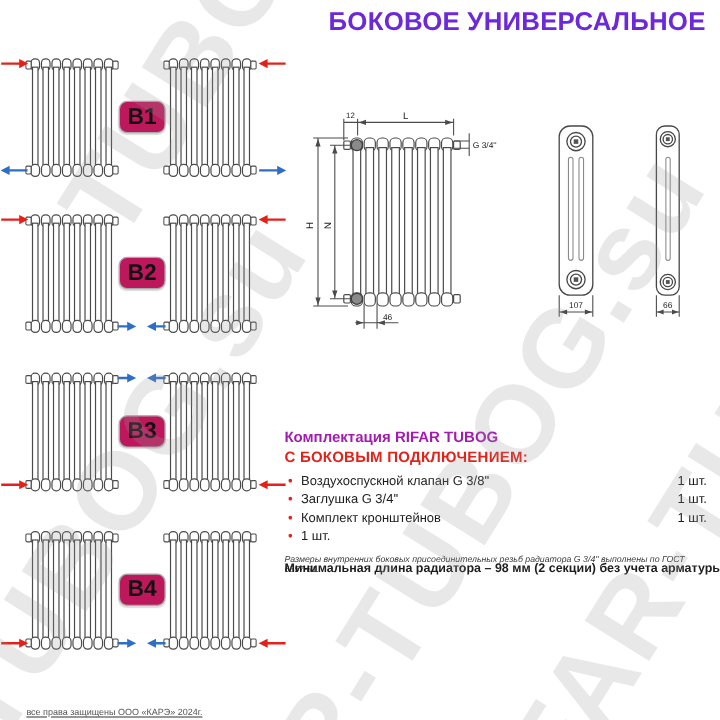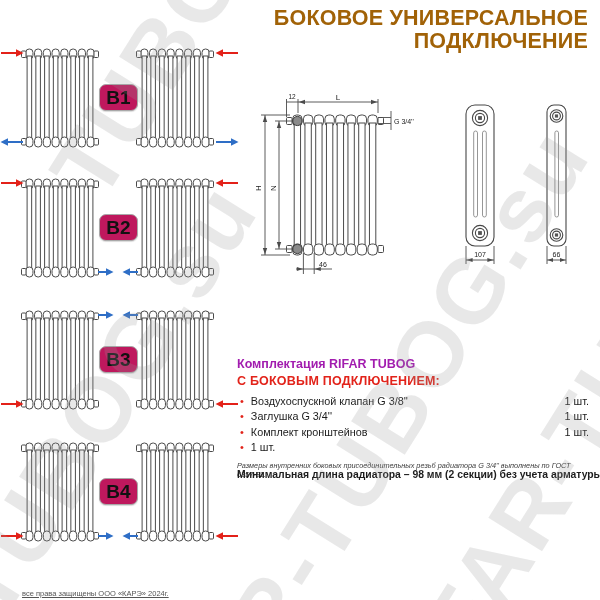--- a/index.html
+++ b/index.html
@@ -3,21 +3,21 @@
 <meta charset="utf-8">
 <style>
   html,body{margin:0;padding:0;background:#fff;}
   #stage{position:relative;width:600px;height:600px;background:#fff;overflow:hidden;
          font-family:"Liberation Sans",sans-serif;color:#1a1a1a;}
   
   .wm{position:absolute;font-weight:bold;font-size:92px;letter-spacing:3px;white-space:nowrap;
       color:#9a9a9a;opacity:.22;transform-origin:left top;pointer-events:none;z-index:5;}
   
   .title{position:absolute;top:7px;right:12px;text-align:right;font-weight:bold;
-         font-size:21.5px;line-height:23px;letter-spacing:.2px;color:#a16207;z-index:2;}
+         font-size:21.5px;line-height:23px;letter-spacing:.2px;color:#6d28d9;z-index:2;}
   
   .scheme-row{position:absolute;left:0;width:240px;height:106px;z-index:2;}
   .rad{position:absolute;top:2px;width:78px;height:100px;}
   .rad-left{left:21px;} .rad-right{left:136px;}
   .radsvg rect{fill:#fff;stroke:#4b4b4b;stroke-width:1;}
   .badge{position:absolute;left:99px;top:38px;width:37px;height:25px;background:#be185d;
          border:1.4px solid #a9a9a9;border-radius:7px;box-shadow:0 1px 1px rgba(0,0,0,.15);
          display:flex;align-items:center;justify-content:center;
          font-size:19px;font-weight:bold;color:#111;}
   .arrow{position:absolute;}
@@ -62,21 +62,20 @@
 
   <div>
     <span class="wm" style="left:-70px;top:580px;transform:rotate(-58deg);">TUBOG.su</span>
     <span class="wm" style="left:90px;top:800px;transform:rotate(-58deg);">RIFAR-TUBOG.su</span>
     <span class="wm" style="left:30px;top:160px;transform:rotate(-58deg);">TUBOG</span>
     <span class="wm" style="left:350px;top:700px;transform:rotate(-58deg);">RIFAR-TUBOG.su</span>
   </div>
 
   <div class="title">
     <div>БОКОВОЕ УНИВЕРСАЛЬНОЕ</div>
-    <div>ПОДКЛЮЧЕНИЕ</div>
   </div>
 
   <div class="scheme-row" style="top:46px;">
     <div class="rad rad-left"><svg class="radsvg" width="78" height="100" viewBox="-4 0 78 100">
           <rect x="0.80" y="1" width="7.15" height="10" rx="3.4"></rect>
           <rect x="2.10" y="8" width="4.55" height="84"></rect>
           <rect x="0.80" y="89" width="7.15" height="10" rx="3.4"></rect>
           <rect x="9.55" y="1" width="7.15" height="10" rx="3.4"></rect>
           <rect x="10.85" y="8" width="4.55" height="84"></rect>
           <rect x="9.55" y="89" width="7.15" height="10" rx="3.4"></rect>

